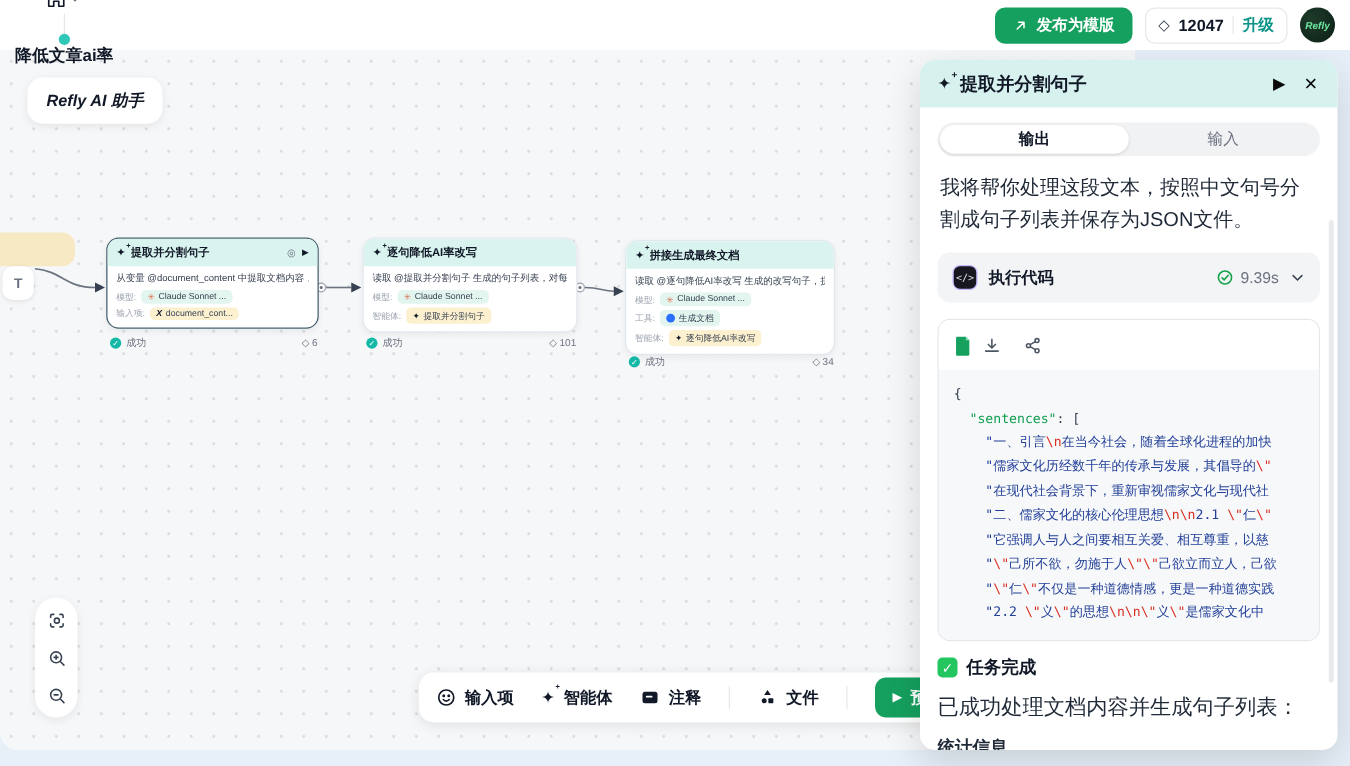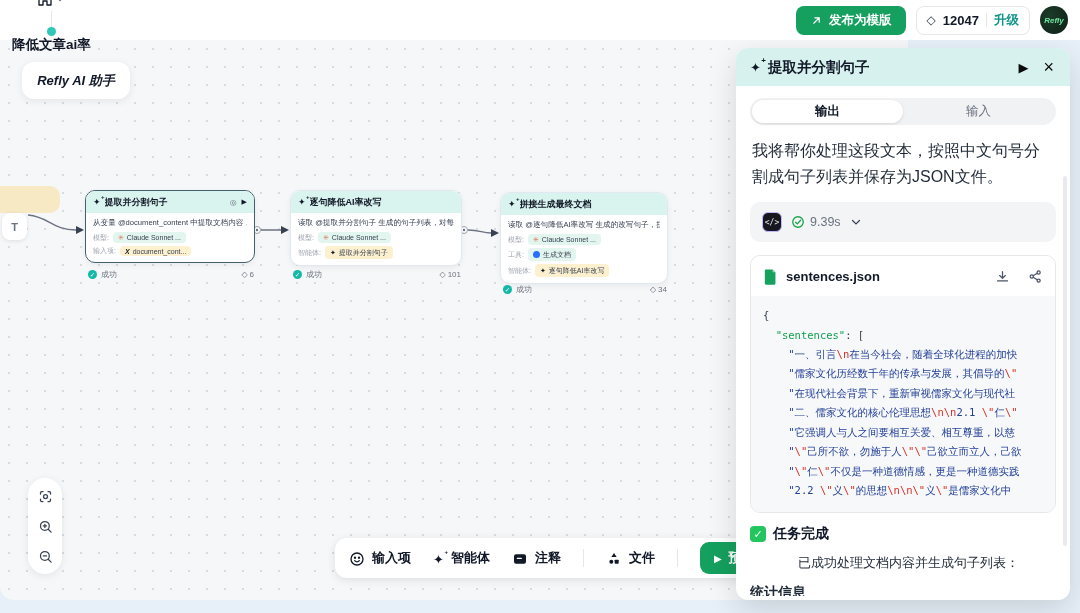--- a/index.html
+++ b/index.html
@@ -68,21 +68,21 @@
     display:inline-flex; align-items:center; justify-content:center; margin-right:4px;}
   .status-count{ display:flex; align-items:center; gap:2px;}
   
   .zoom-bar{ position:absolute; left:28px; top:438px; width:34px; background:#fff; border-radius:17px;
     box-shadow:0 2px 8px rgba(0,0,0,.08); display:flex; flex-direction:column; align-items:center;
     padding:10px 0; gap:14px; z-index:3;}
   .zoom-bar .zb-btn{ width:16px; height:16px; cursor:pointer; display:flex; align-items:center; justify-content:center;}
   
   .bottom-bar{ position:absolute; left:335px; top:498px; height:40px; background:#fff; border-radius:12px;
     box-shadow:0 2px 10px rgba(0,0,0,.1); display:flex; align-items:center; padding:0 14px; gap:22px; z-index:3;}
-  .bb-item{ display:flex; align-items:flex-end; gap:7px; font-size:13px; font-weight:bold; color:#111827; cursor:pointer; white-space:nowrap;}
+  .bb-item{ display:flex; align-items:center; gap:7px; font-size:13px; font-weight:bold; color:#111827; cursor:pointer; white-space:nowrap;}
   .bb-sep{ width:1px; height:18px; background:#e5e7eb;}
   .preview-btn{ display:flex; align-items:center; gap:7px; background:#15a05f; color:#fff; height:32px;
     padding:0 14px; border-radius:9px; font-size:13px; font-weight:bold; cursor:pointer; white-space:nowrap;}
   .play-glyph{ font-size:10px;}
   
   .panel{ position:absolute; left:736px; top:48px; width:334px; height:552px; background:#fff; border-radius:12px;
     box-shadow:0 10px 30px rgba(0,0,0,.14); z-index:10; overflow:hidden;}
   .panel-head{ height:38px; background:#d7f2ee; display:flex; align-items:center; gap:7px; padding:0 14px;}
   .ph-sparkle{ font-size:13px; color:#111827; position:relative;}
   .ph-sparkle .plus{ position:absolute; top:-4px; right:-5px; font-size:8px; font-weight:bold;}
@@ -108,21 +108,21 @@
   .code-body{ background:#f7f8f9; padding:10px 12px 12px; height:216px; overflow:hidden;}
   .code-line{ font-family:"DejaVu Sans Mono",monospace; font-size:10.5px; line-height:1.85;
     white-space:pre; color:#374151;}
   .tok-key{ color:#0f9f4f; }
   .tok-str{ color:#234099; }
   .tok-esc{ color:#d93025; }
   .task-row{ margin-top:12px; display:flex; align-items:center; gap:7px;}
   .task-check{ width:16px; height:16px; background:#22c55e; border-radius:4px; color:#fff; font-size:11px;
     display:flex; align-items:center; justify-content:center;}
   .task-label{ font-size:14px; font-weight:bold; color:#111827;}
-  .result-text{ margin-top:11px; font-size:13px; color:#1f2937;margin-left:48px;}
+  .result-text{ margin-top:11px; font-size:17px; color:#1f2937;}
   .cutoff-wrap{ margin-top:12px; height:12px; overflow:hidden;}
   .cutoff-text{ font-size:14px; font-weight:bold; color:#1f2937;}
   .panel-scrollbar{ position:absolute; right:3px; top:90px; width:4px; height:370px; background:#e8eaed; border-radius:2px;}
   svg.ic{ display:block;}
 </style>
 </head>
 <body>
 
 <div class="topbar">
   <div class="tb-left">
@@ -356,39 +356,39 @@
   <div class="panel-body">
     <div class="seg">
       <div class="seg-item active">输出</div>
       <div class="seg-item">输入</div>
     </div>
 
     <div class="panel-msg">我将帮你处理这段文本，按照中文句号分割成句子列表并保存为JSON文件。</div>
 
     <div class="exec-row">
       <span class="exec-ic">&lt;/&gt;</span>
+      <span class="exec-label">执行代码</span>
       <span class="exec-time">
         <svg class="ic" width="14" height="14" viewBox="0 0 24 24" fill="none" stroke="#16a34a" stroke-width="2.2" stroke-linecap="round">
             <circle cx="12" cy="12" r="9"></circle>
             <path d="M8 12.5l2.8 2.8L16.5 9"></path>
           </svg>
         <span>9.39s</span>
       </span>
       <svg class="ic" width="12" height="12" viewBox="0 0 24 24" fill="none" stroke="#374151" stroke-width="2.4" stroke-linecap="round">
           <path d="M5 9l7 7 7-7"></path>
         </svg>
     </div>
 
     <div class="code-card">
       <div class="code-head">
         <svg class="ic" width="15" height="17" viewBox="0 0 20 24" fill="#17a15f">
             <path d="M3 2h10l4 4v16a1.5 1.5 0 0 1-1.5 1.5h-12A1.5 1.5 0 0 1 2 22V3.5A1.5 1.5 0 0 1 3 2z"></path>
             <path d="M13 2l4 4h-4z" fill="#8fe0b8"></path>
           </svg>
-        <span class="code-filename">sentences.json</span>
         <span class="cicon">
           <svg class="ic" width="15" height="15" viewBox="0 0 24 24" fill="none" stroke="#4b5563" stroke-width="2" stroke-linecap="round" stroke-linejoin="round">
               <path d="M12 4v10M7.5 10.5 12 15l4.5-4.5M4 19h16"></path>
             </svg>
         </span>
         <span class="cicon" style="margin-left:10px">
           <svg class="ic" width="15" height="15" viewBox="0 0 24 24" fill="none" stroke="#4b5563" stroke-width="2">
               <circle cx="6" cy="12" r="2.5"></circle>
               <circle cx="17" cy="5.5" r="2.5"></circle>
               <circle cx="17" cy="18.5" r="2.5"></circle>

